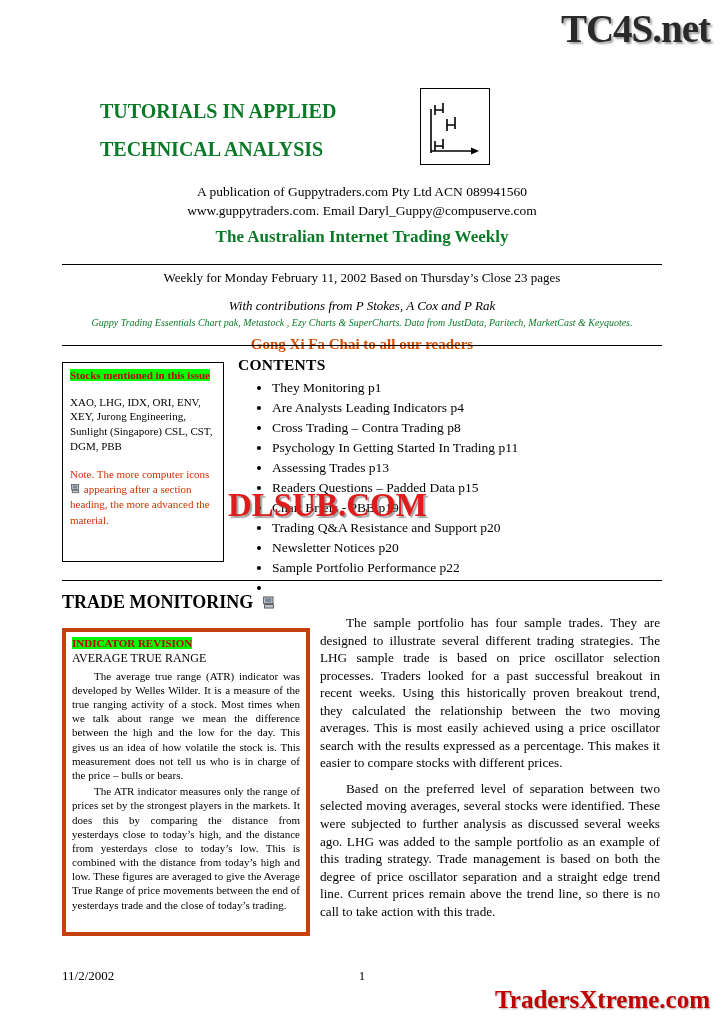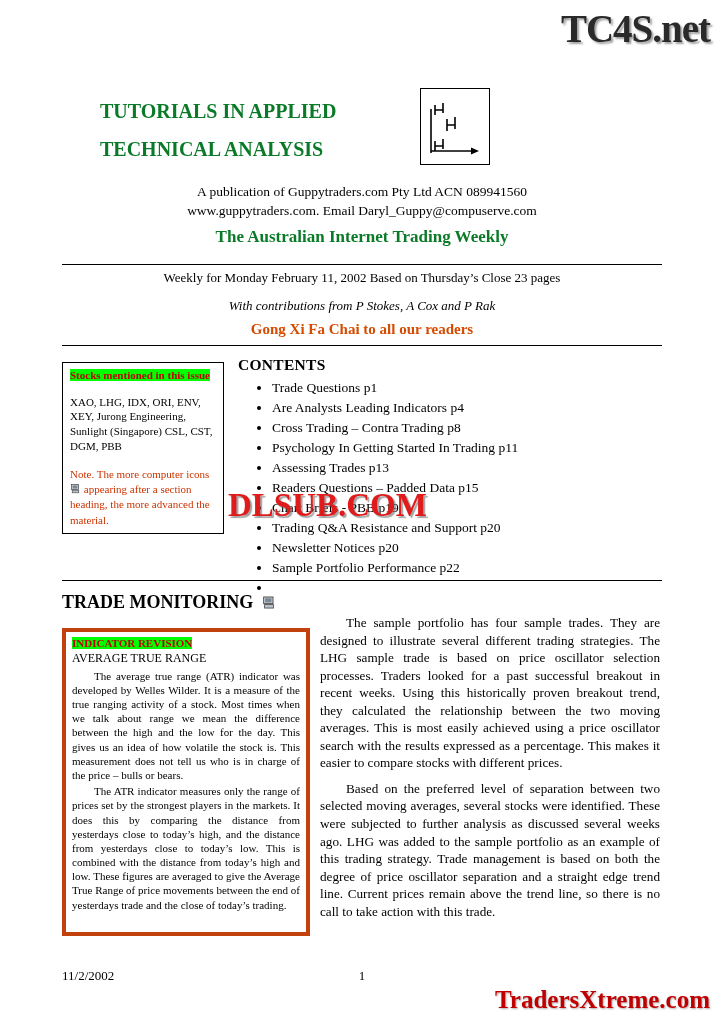--- a/index.html
+++ b/index.html
@@ -113,21 +113,21 @@
     font-weight: bold;
     font-size: 15px;
   }
 
   
   .stockbox {
     position: absolute;
     left: 62px;
     top: 362px;
     width: 162px;
-    height: 172px;
+    height: 200px;
     border: 1px solid #000;
     padding: 5px 7px;
     box-sizing: border-box;
     font-size: 11px;
     line-height: 1.33;
   }
   .stockbox .hl {
     background: #00ff00;
     color: #c00000;
     font-weight: bold;
@@ -310,20 +310,21 @@
     <div>A publication of Guppytraders.com Pty Ltd ACN 089941560</div>
     <div>www.guppytraders.com.  Email  Daryl_Guppy@compuserve.com</div>
     <div class="pub-weekly">The Australian Internet Trading Weekly</div>
   </div>
 
   <div class="rule rule1"></div>
 
   <div class="issue">
     <div class="ln1">Weekly for Monday February 11, 2002 Based on Thursday’s Close 23 pages</div>
     <div class="ln2">With contributions from   P Stokes, A Cox  and P Rak</div>
+    <div class="ln3">Guppy Trading Essentials Chart pak, Metastock , Ezy Charts &amp; SuperCharts. Data from JustData, Paritech, MarketCast &amp; Keyquotes.</div>
     <div class="ln4">Gong Xi Fa Chai to all our readers</div>
   </div>
 
   <div class="rule rule2"></div>
 
   <div class="stockbox">
     <span class="hl">Stocks mentioned in this issue</span>
     <div class="list">XAO, LHG, IDX, ORI, ENV, XEY, Jurong Engineering, Sunlight (Singapore) CSL, CST, DGM, PBB</div>
     <div class="note">
       <span>Note. The more computer icons</span>
@@ -334,21 +335,21 @@
           <rect x="1.2" y="6.2" width="6.6" height="2.6" fill="#b9c1cc" stroke="#444" stroke-width="0.6"></rect>
         </svg>
       </span>
       <span>appearing after a section heading, the more advanced the material.</span>
     </div>
   </div>
 
   <div class="contents">
     <h2>CONTENTS</h2>
     <ul>
-      <li>Trade Questions p1</li>
+      <li>They Monitoring p1</li>
       <li>Are Analysts Leading Indicators p4</li>
       <li>Cross Trading – Contra Trading p8</li>
       <li>Psychology In Getting Started In Trading p11</li>
       <li>Assessing Trades p13</li>
       <li>Readers Questions – Padded Data p15</li>
       <li>Chart Briefs - PBB p19</li>
       <li>Trading Q&amp;A  Resistance and Support  p20</li>
       <li>Newsletter Notices p20</li>
       <li>Sample Portfolio Performance p22</li>
       <li></li>

